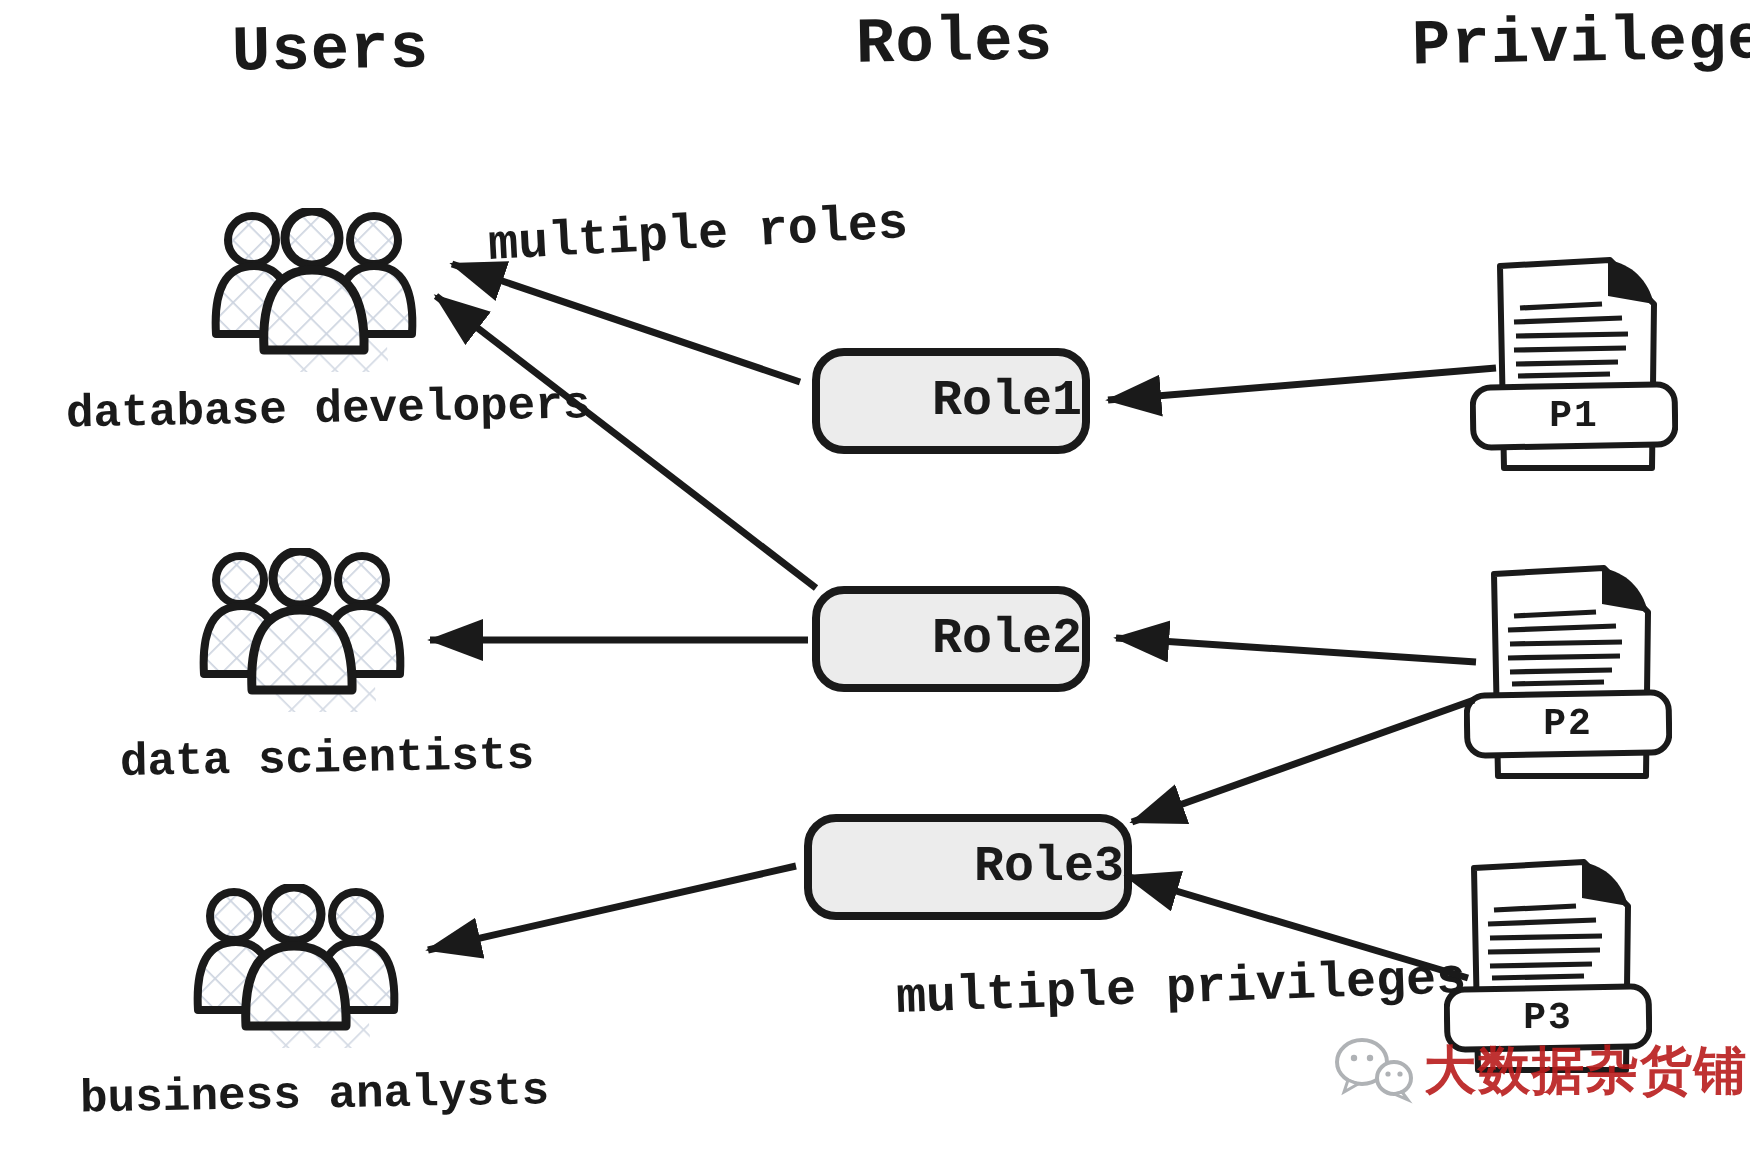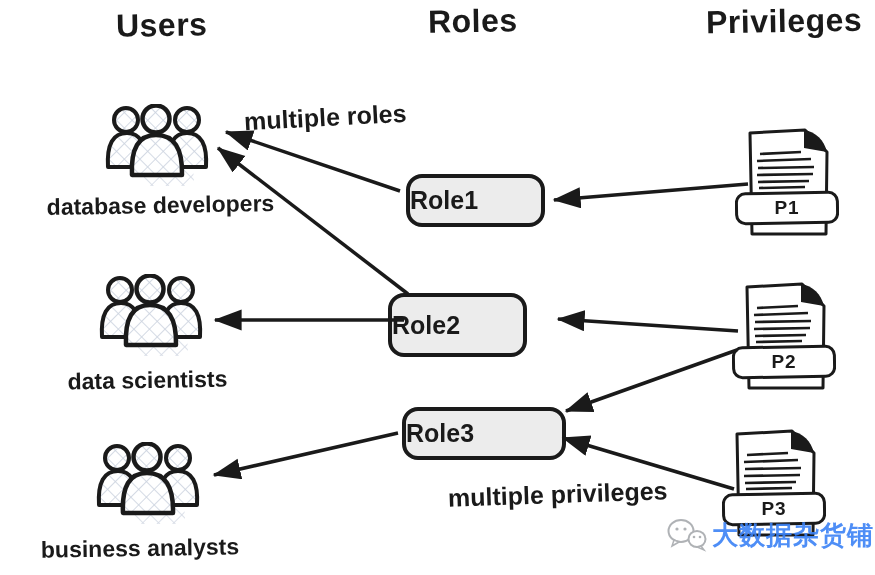--- a/index.html
+++ b/index.html
@@ -1,47 +1,47 @@
 <!DOCTYPE html>
 <html><head>
 <meta charset="utf-8">
 <style>
   html,body{margin:0;padding:0;background:#fff;}
   .canvas{
     position:relative;width:875px;height:575px;background:#ffffff;
-    overflow:hidden;font-family:Liberation Sans, sans-serif;color:#1a1a1a;
+    overflow:hidden;font-family:Liberation Mono, monospace;color:#1a1a1a;
   }
   .abs{position:absolute;}
   .col-header{
     font-size:32px;font-weight:700;letter-spacing:.5px;white-space:nowrap;
     transform:rotate(-1deg);
   }
   .group-label{
     font-size:23px;font-weight:600;white-space:nowrap;text-align:center;
     transform:rotate(-1deg);
   }
   .role-box{
-    display:flex;align-items:center;justify-content:flex-start;
+    display:flex;align-items:center;justify-content:flex-end;
     border:4px solid #1a1a1a;border-radius:16px;background:#ececec;
     font-size:25px;font-weight:600;box-sizing:border-box;
   }
   .annotation{
     font-size:25px;font-weight:600;white-space:nowrap;
   }
   .priv{width:104px;height:112px;}
   .priv-label{
     position:absolute;left:0;top:66px;width:100%;height:30px;
     display:flex;align-items:center;justify-content:center;
     font-size:19px;font-weight:700;letter-spacing:1px;
   }
   .arrow-layer{position:absolute;left:0;top:0;z-index:3;pointer-events:none;}
   .node{z-index:2;}
   .watermark{
     z-index:5;display:flex;align-items:center;gap:4px;
-    color:#3b82f6;opacity:.9;
+    color:#b91c1c;opacity:.9;
   }
   .watermark-text{
     font-size:26px;font-weight:700;letter-spacing:1px;white-space:nowrap;
   }
 </style>
 </head>
 <body>
 
 <div class="canvas">
 
@@ -99,21 +99,21 @@
   <div class="abs node" style="left:92px;top:442px">
     <svg width="112" height="84">
         <use href="#people-symbol"></use>
       </svg>
   </div>
   <div class="abs group-label" style="left:40px;top:535px;width:200px">business analysts</div>
 
   <div class="abs node role-box" style="left:406px;top:174px;width:139px;height:53px">
     <span>Role1</span>
   </div>
-  <div class="abs node role-box" style="left:388px;top:293px;width:139px;height:64px">
+  <div class="abs node role-box" style="left:406px;top:293px;width:139px;height:53px">
     <span>Role2</span>
   </div>
   <div class="abs node role-box" style="left:402px;top:407px;width:164px;height:53px">
     <span>Role3</span>
   </div>
 
   <div class="abs node priv" style="left:735px;top:127px">
     <svg width="104" height="112">
         <use href="#doc-symbol"></use>
       </svg>

